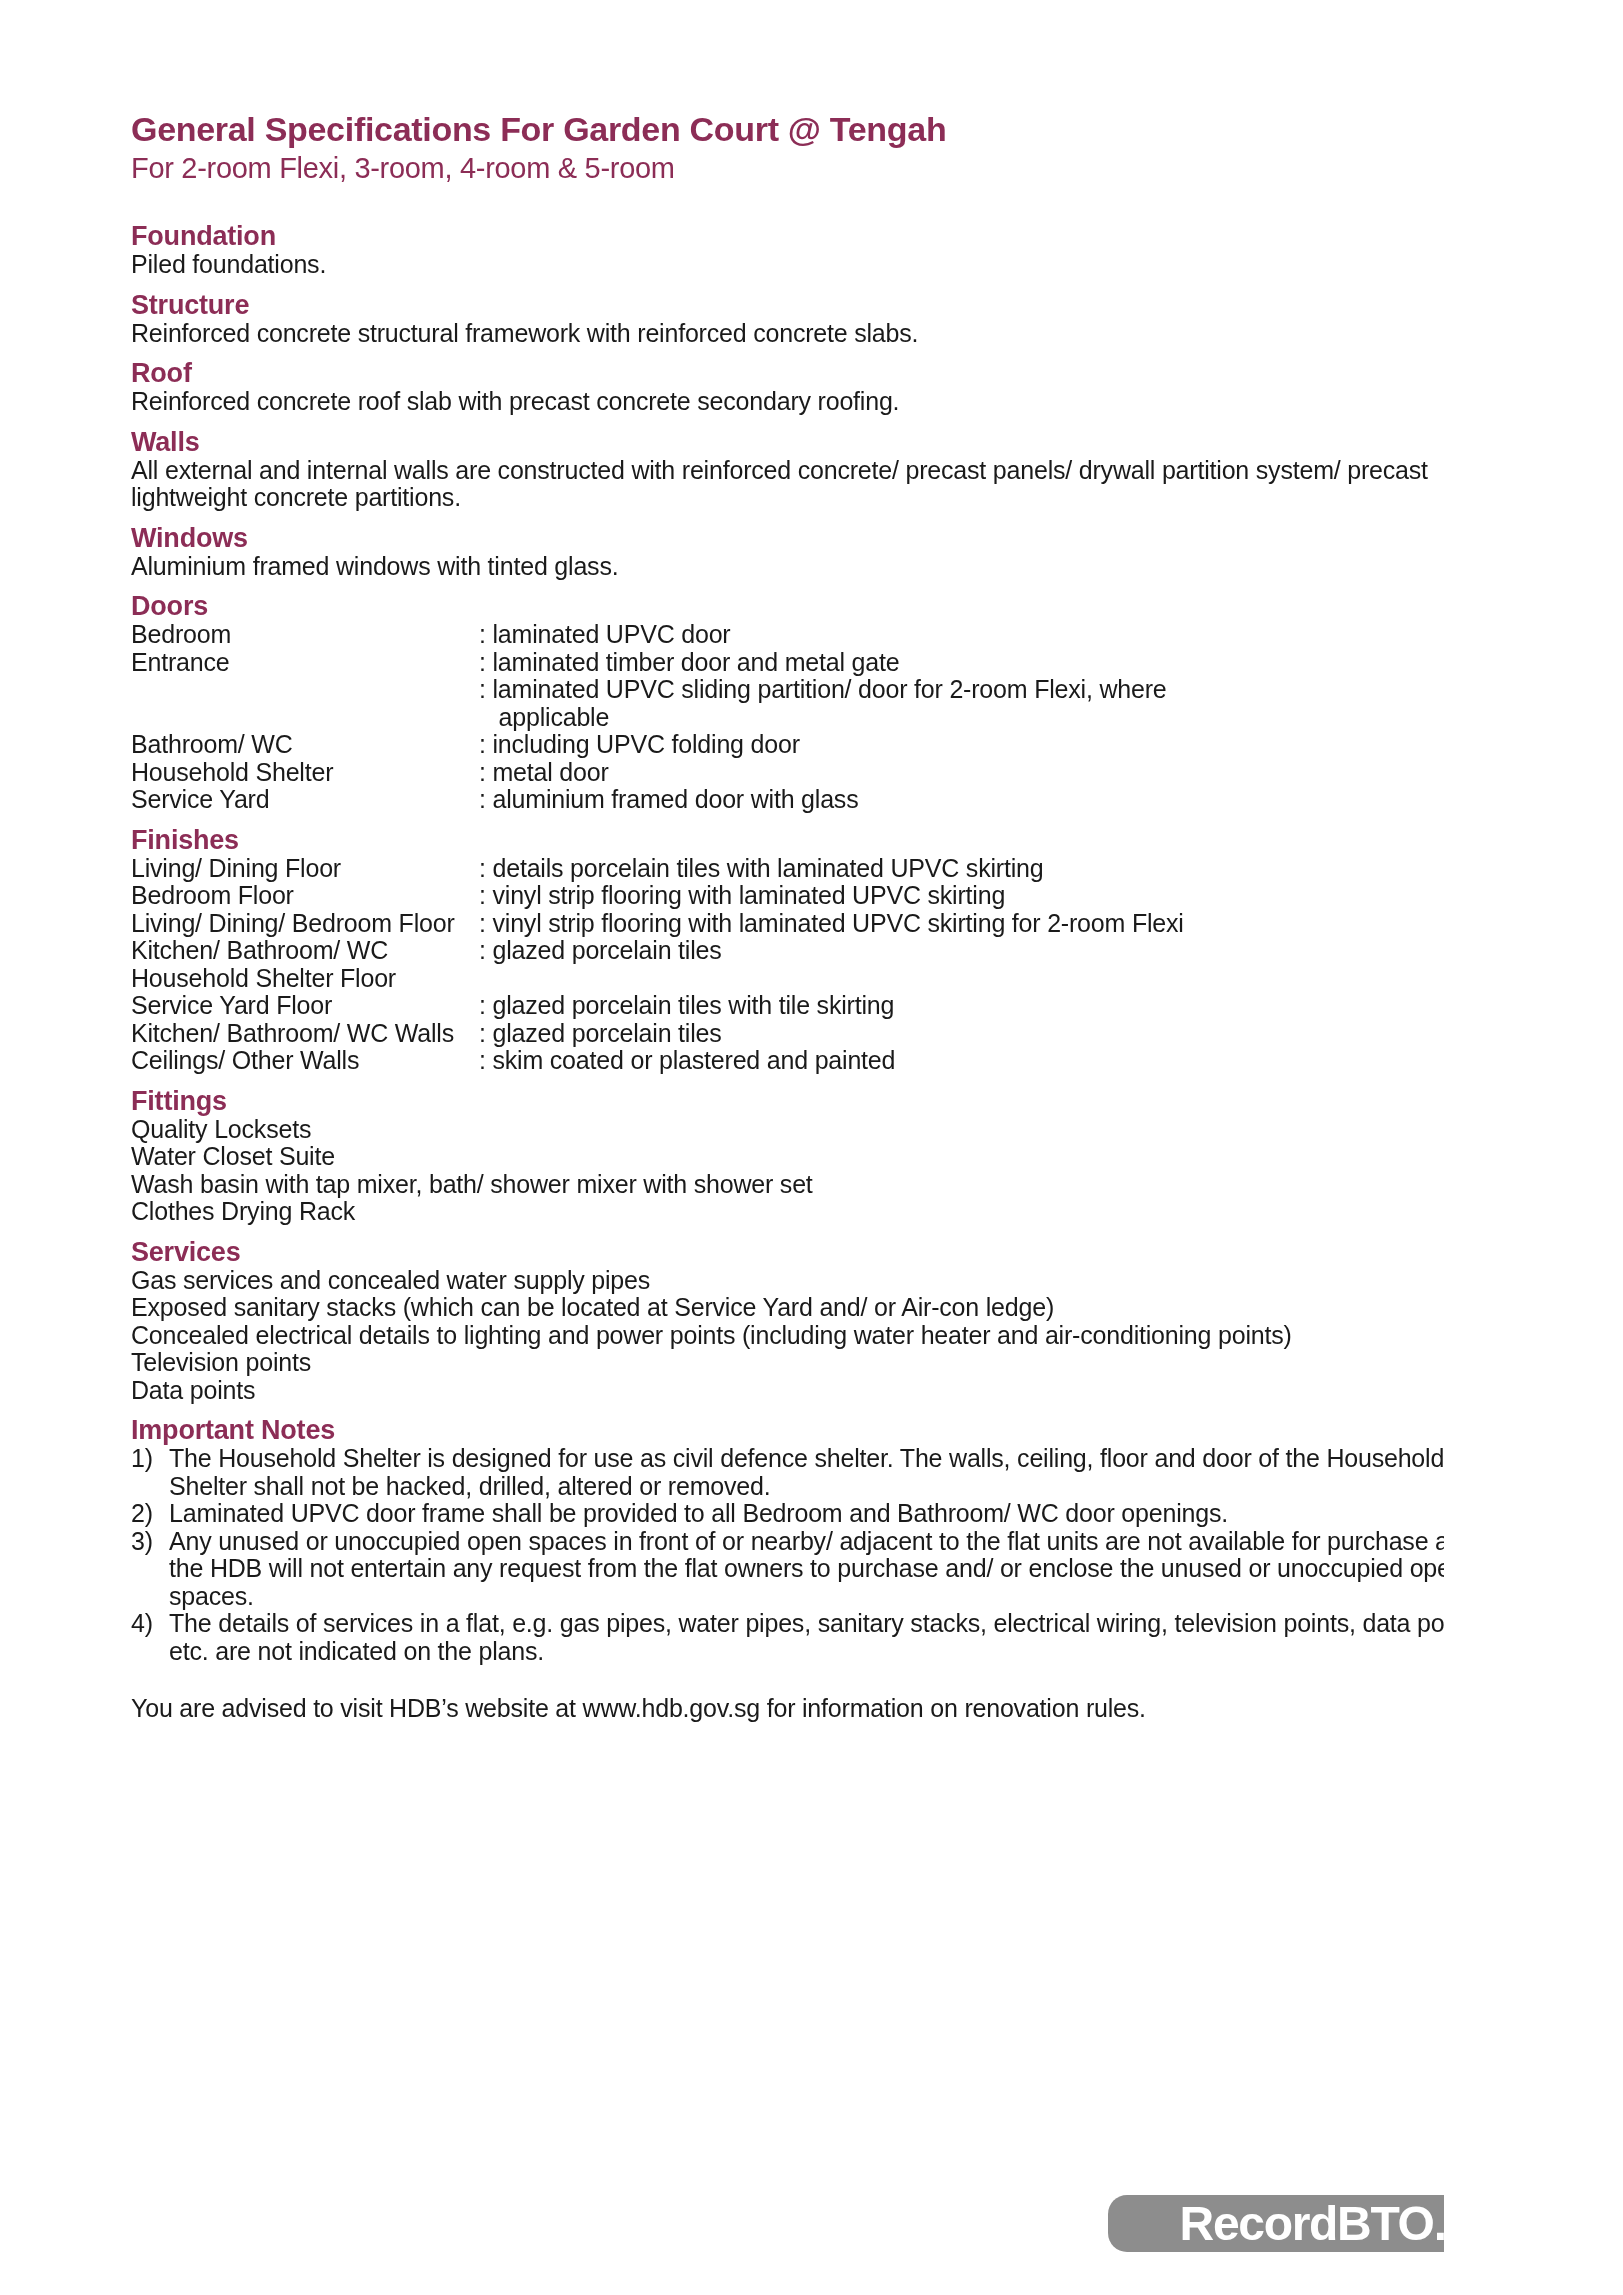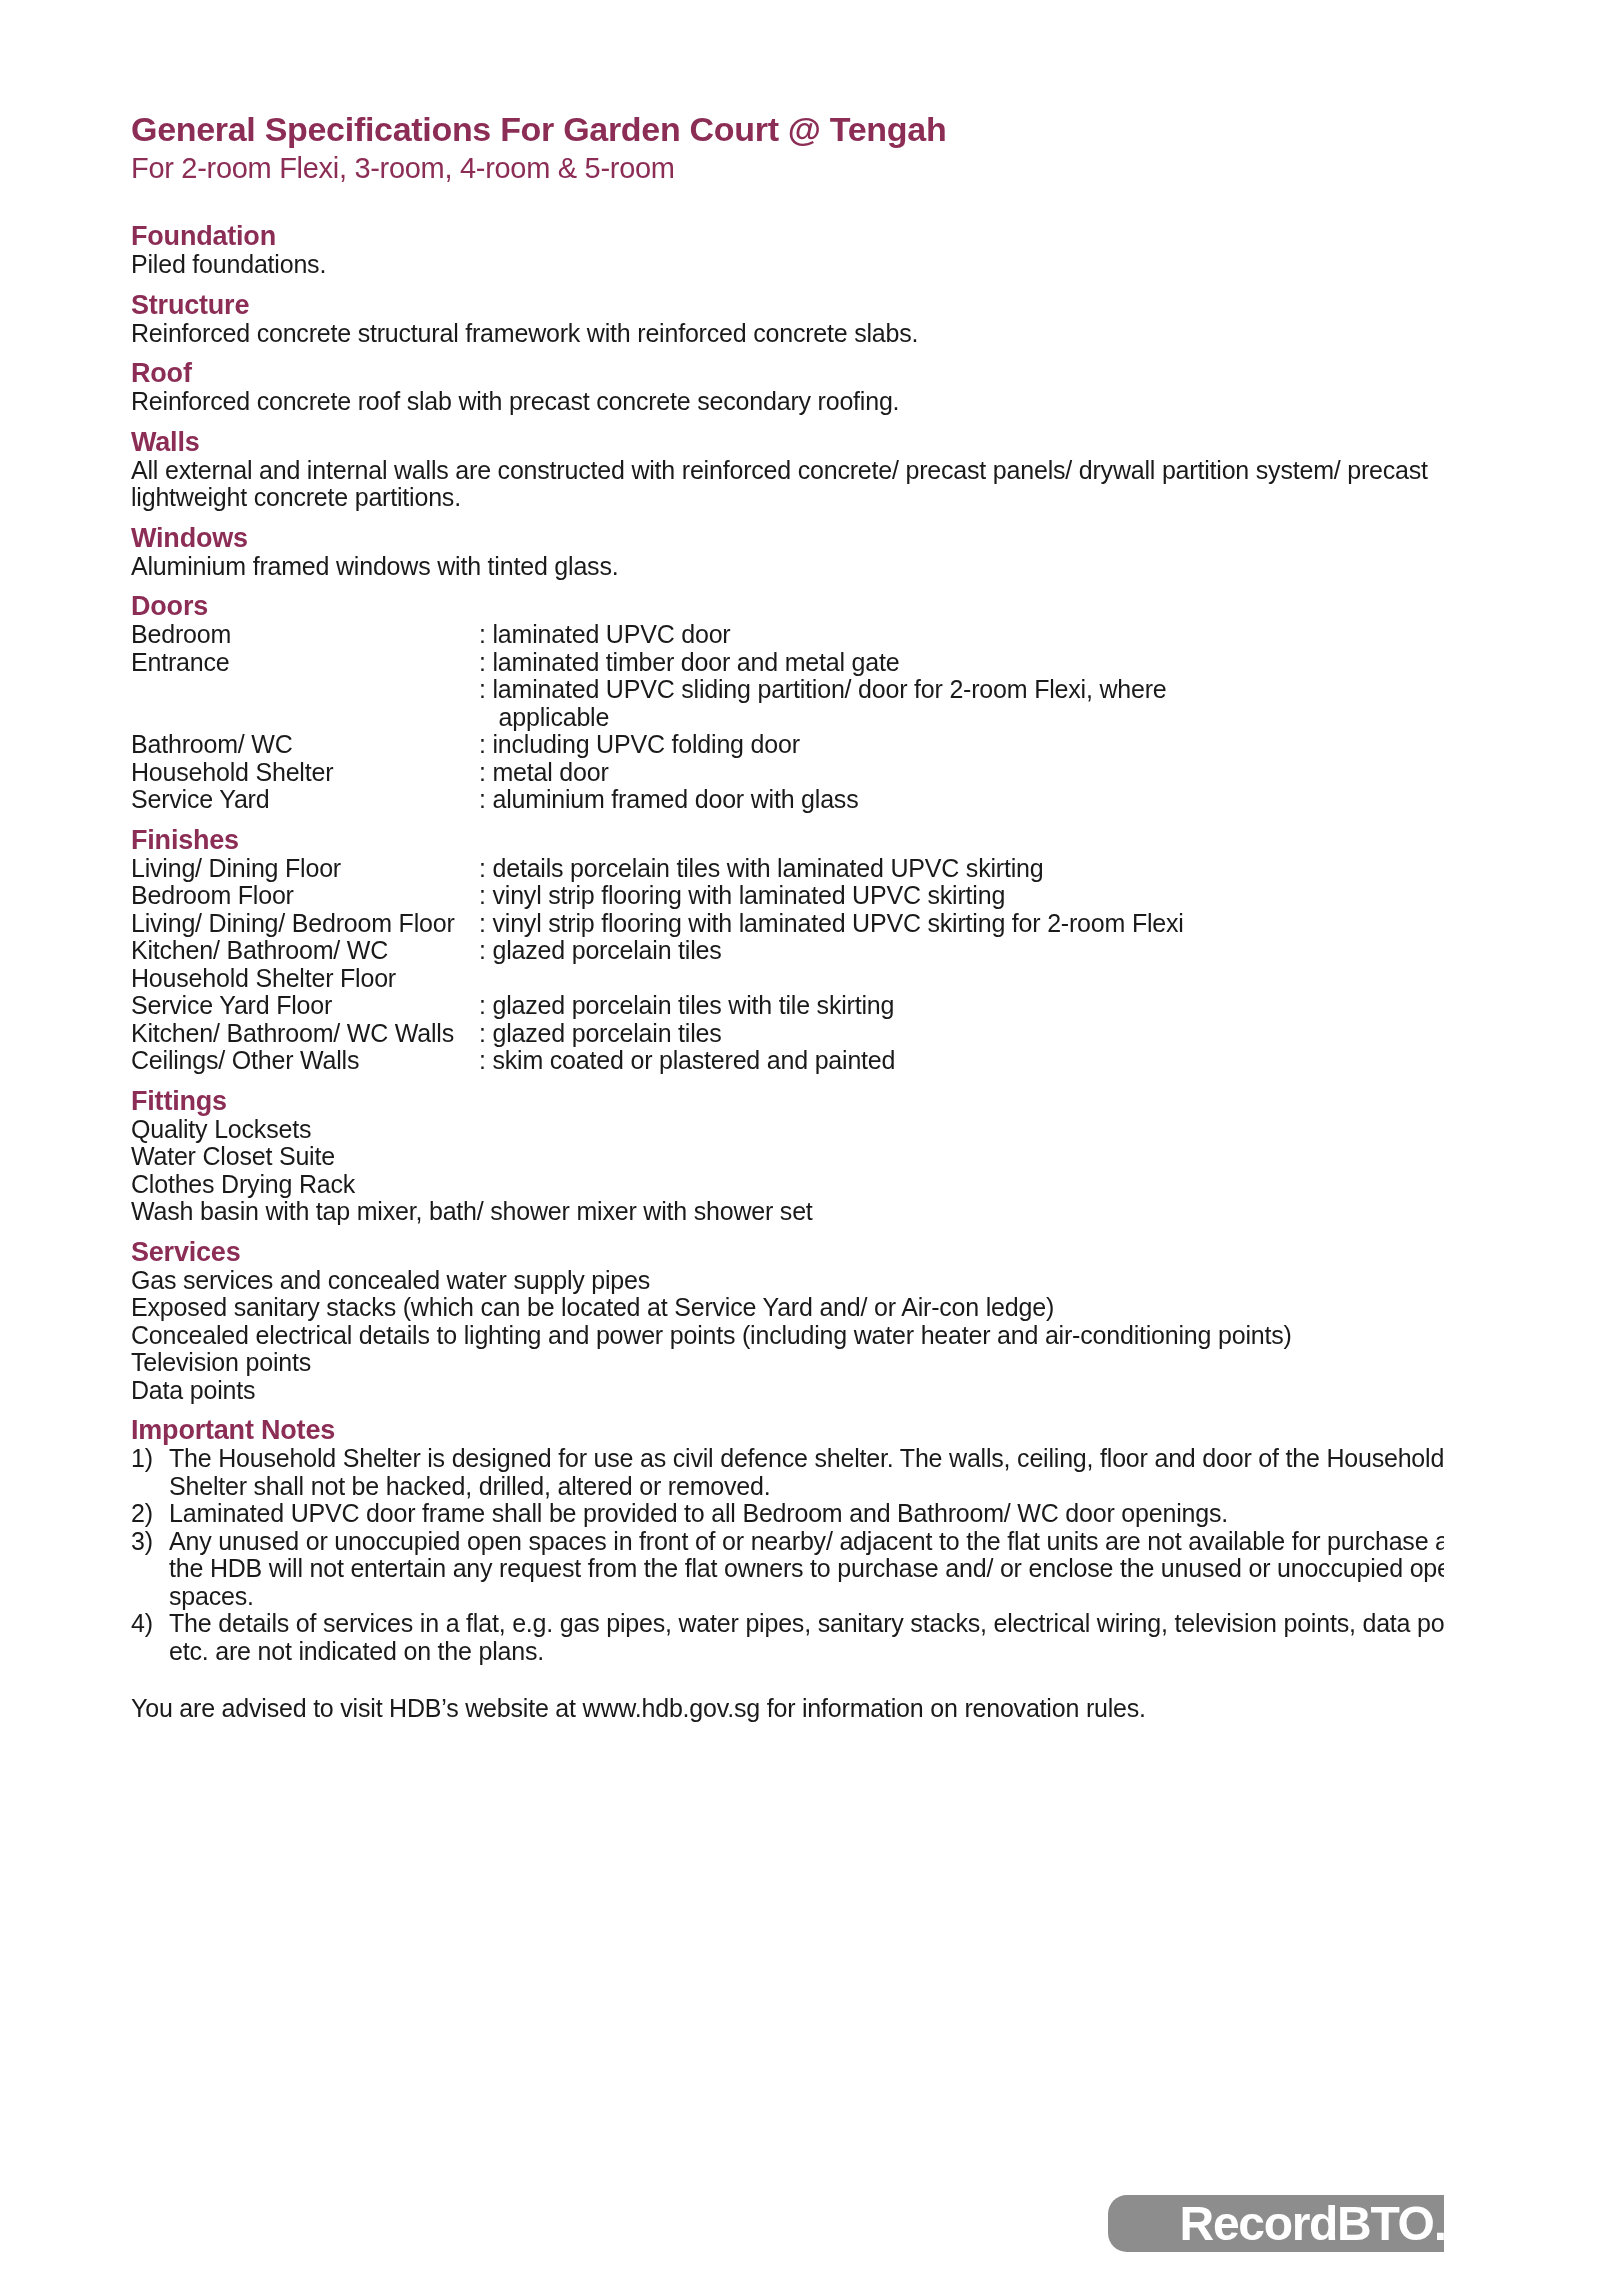--- a/index.html
+++ b/index.html
@@ -211,22 +211,22 @@
             <div class="kv-label">Ceilings/ Other Walls</div>
             <div class="kv-value">
               <div class="vline hang">: skim coated or plastered and painted</div>
             </div>
           </div>
         </section>
         <section class="section">
           <h2 class="section-heading">Fittings</h2>
           <p class="spec-line">Quality Locksets</p>
           <p class="spec-line">Water Closet Suite</p>
+          <p class="spec-line">Wash basin with tap mixer, bath/ shower mixer with shower set</p>
           <p class="spec-line">Clothes Drying Rack</p>
-          <p class="spec-line">Wash basin with tap mixer, bath/ shower mixer with shower set</p>
         </section>
         <section class="section">
           <h2 class="section-heading">Services</h2>
           <p class="spec-line">Gas services and concealed water supply pipes</p>
           <p class="spec-line">Exposed sanitary stacks (which can be located at Service Yard and/ or Air-con ledge)</p>
           <p class="spec-line">Concealed electrical details to lighting and power points (including water heater and air-conditioning points)</p>
           <p class="spec-line">Television points</p>
           <p class="spec-line">Data points</p>
         </section>
         <section class="section">

